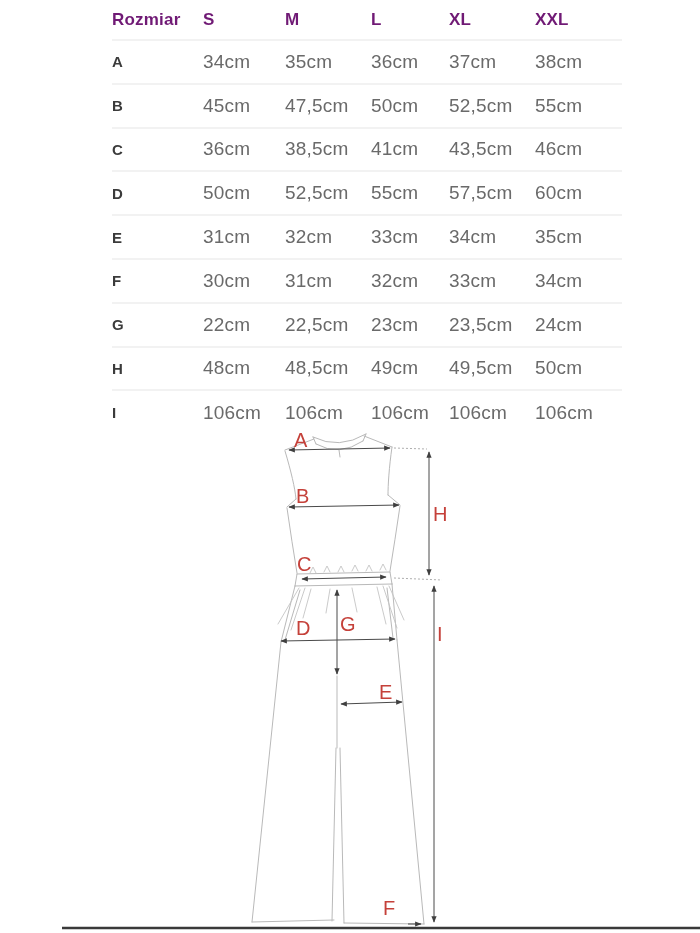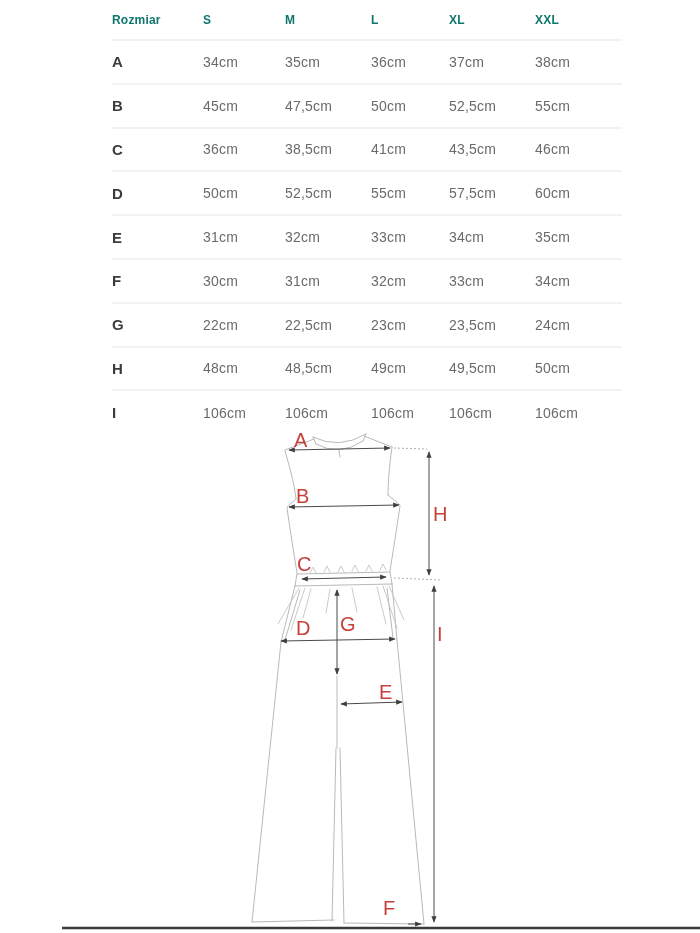--- a/index.html
+++ b/index.html
@@ -7,25 +7,25 @@
     width:700px;height:933px;background:#ffffff;position:relative;
     font-family:"Liberation Sans", sans-serif;overflow:hidden;
   }
   
   .size-table{
     position:absolute;left:112px;top:0;width:510px;
     border-collapse:collapse;table-layout:fixed;
   }
   .size-table th,.size-table td{
     padding:0;text-align:left;vertical-align:middle;
-    font-size:14px;letter-spacing:.2px;white-space:nowrap;
+    font-size:19px;letter-spacing:.2px;white-space:nowrap;
   }
   .size-table thead tr{height:40px;}
   .size-table tbody tr{height:43.8px;}
-  .size-table thead th{color:#0f766e;font-weight:700;font-size:12px;}
+  .size-table thead th{color:#701a75;font-weight:700;font-size:17px;}
   .size-table tbody th{color:#3b3b3b;font-weight:700;font-size:15px;}
   .size-table td{color:#6a6a6a;font-weight:400;}
   .size-table thead tr,
   .size-table tbody tr:not(:last-child){border-bottom:2px solid #f2f2f2;}
   
   .diagram{position:absolute;left:0;top:428px;width:700px;height:505px;}
   .out{fill:none;stroke:#b9b9b9;stroke-width:1;stroke-linecap:round;}
   .tick{fill:none;stroke:#c4c4c4;stroke-width:.9;stroke-linecap:round;}
   .dim{fill:none;stroke:#4a4a4a;stroke-width:1;}
   .dot{fill:none;stroke:#999999;stroke-width:.8;stroke-dasharray:2 2;}

